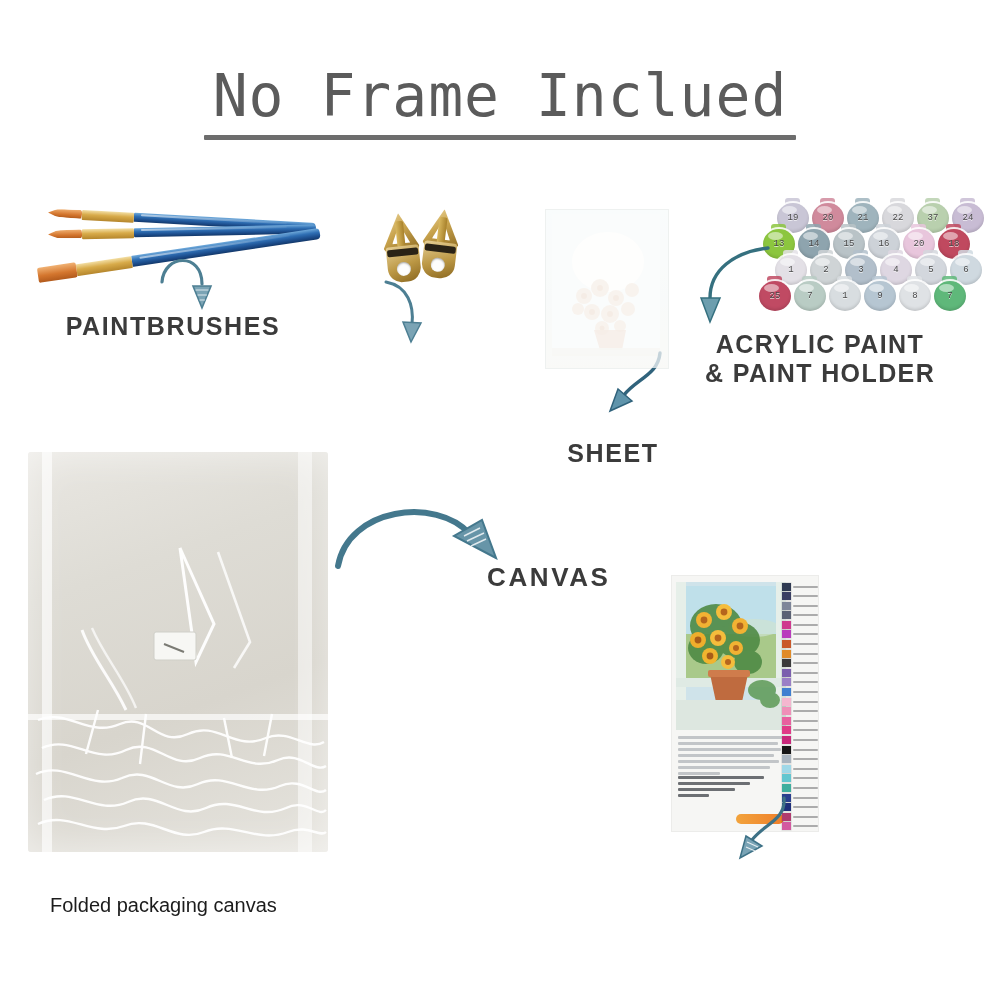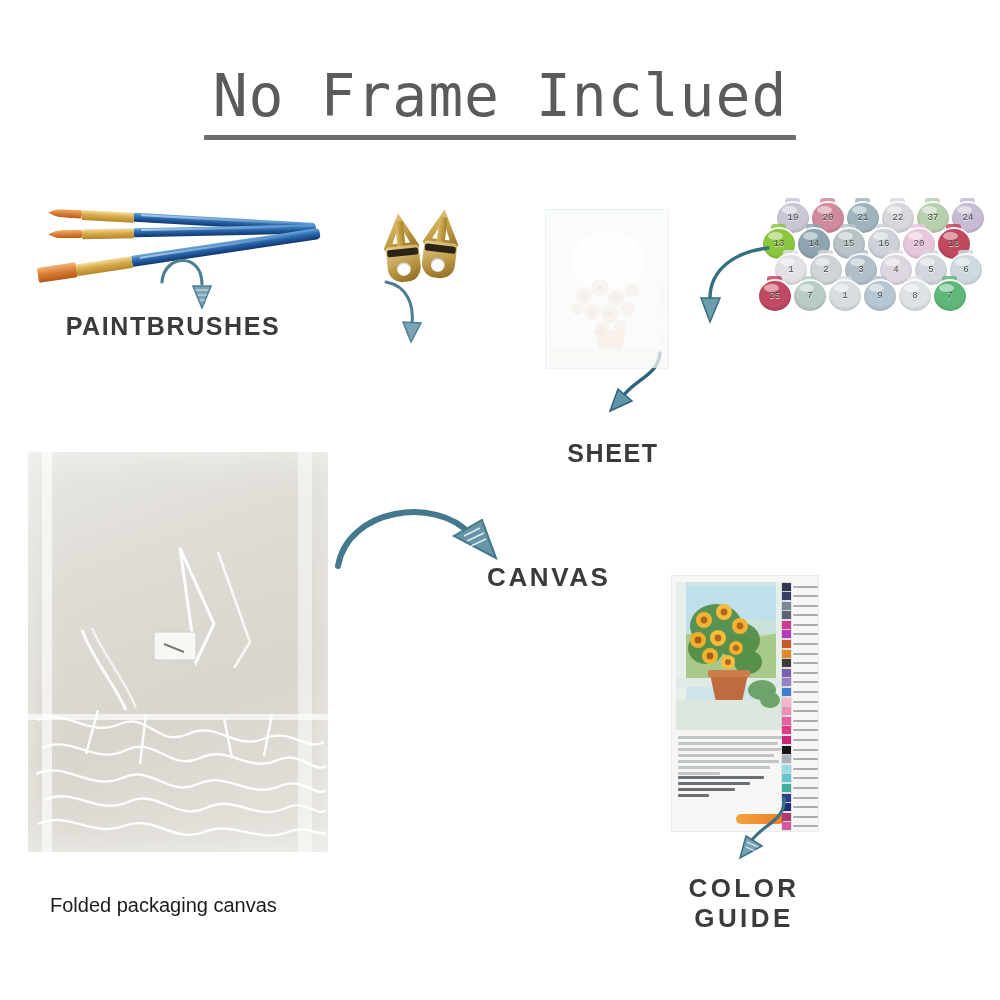--- a/index.html
+++ b/index.html
@@ -419,20 +419,24 @@
           <div class="num">7</div>
         </div>
       </div>
   </div>
 
   <svg class="arrow" style="left:694px;top:236px;" width="82" height="86" viewBox="0 0 82 86">
     <path d="M74 8 C40 12, 16 30, 16 58" fill="none" stroke="#35707f" stroke-width="3.4" stroke-linecap="round"></path>
     <path d="M16 82 L7 58 L26 58 Z" fill="#6d9eae" stroke="#35707f" stroke-width="1.5"></path>
   </svg>
 
+  <div class="lab c" style="left:820px;top:326px;font-size:25px;letter-spacing:1.4px;">
+    <span>ACRYLIC PAINT</span><br>
+    <span>&amp; PAINT HOLDER</span>
+  </div>
 
   <div class="canvaspack">
     <div class="bagshape">
       <div class="fold" style="left:14px;top:0;width:10px;height:400px;opacity:.75;"></div>
       <div class="fold" style="right:16px;top:0;width:14px;height:400px;opacity:.6;"></div>
       <div class="fold" style="left:0;top:262px;width:300px;height:6px;opacity:.8;"></div>
       <svg width="300" height="400" viewBox="0 0 300 400" style="position:absolute;inset:0;">
         <path d="M152 96 L186 172 L168 210 Z" fill="none" stroke="#ffffff" stroke-width="3" opacity=".95"></path>
         <path d="M190 100 L222 190 L206 216" fill="none" stroke="#ffffff" stroke-width="2.6" opacity=".8"></path>
         <path d="M54 178 C64 206, 84 228, 98 258" fill="none" stroke="#ffffff" stroke-width="3" opacity=".9"></path>
@@ -630,18 +634,14 @@
   </div>
 
   <svg class="arrow" style="left:718px;top:790px;" width="80" height="72" viewBox="0 0 80 72">
     <path d="M66 4 C68 26, 46 30, 34 46" fill="none" stroke="#3d7186" stroke-width="3.2" stroke-linecap="round"></path>
     <path d="M22 64 L28 42 L44 52 Z" fill="#79a3b5" stroke="#3d7186" stroke-width="1.5"></path>
     <g stroke="#ffffff" stroke-width="1.2" opacity=".8">
       <path d="M29 48 L40 53 M28 53 L37 57"></path>
     </g>
   </svg>
 
-  <div class="lab c" style="left:744px;top:870px;font-size:26px;letter-spacing:3.4px;">
-    <span>COLOR</span><br>
-    <span>GUIDE</span>
-  </div>
 
 </div>
 
 </body></html>

